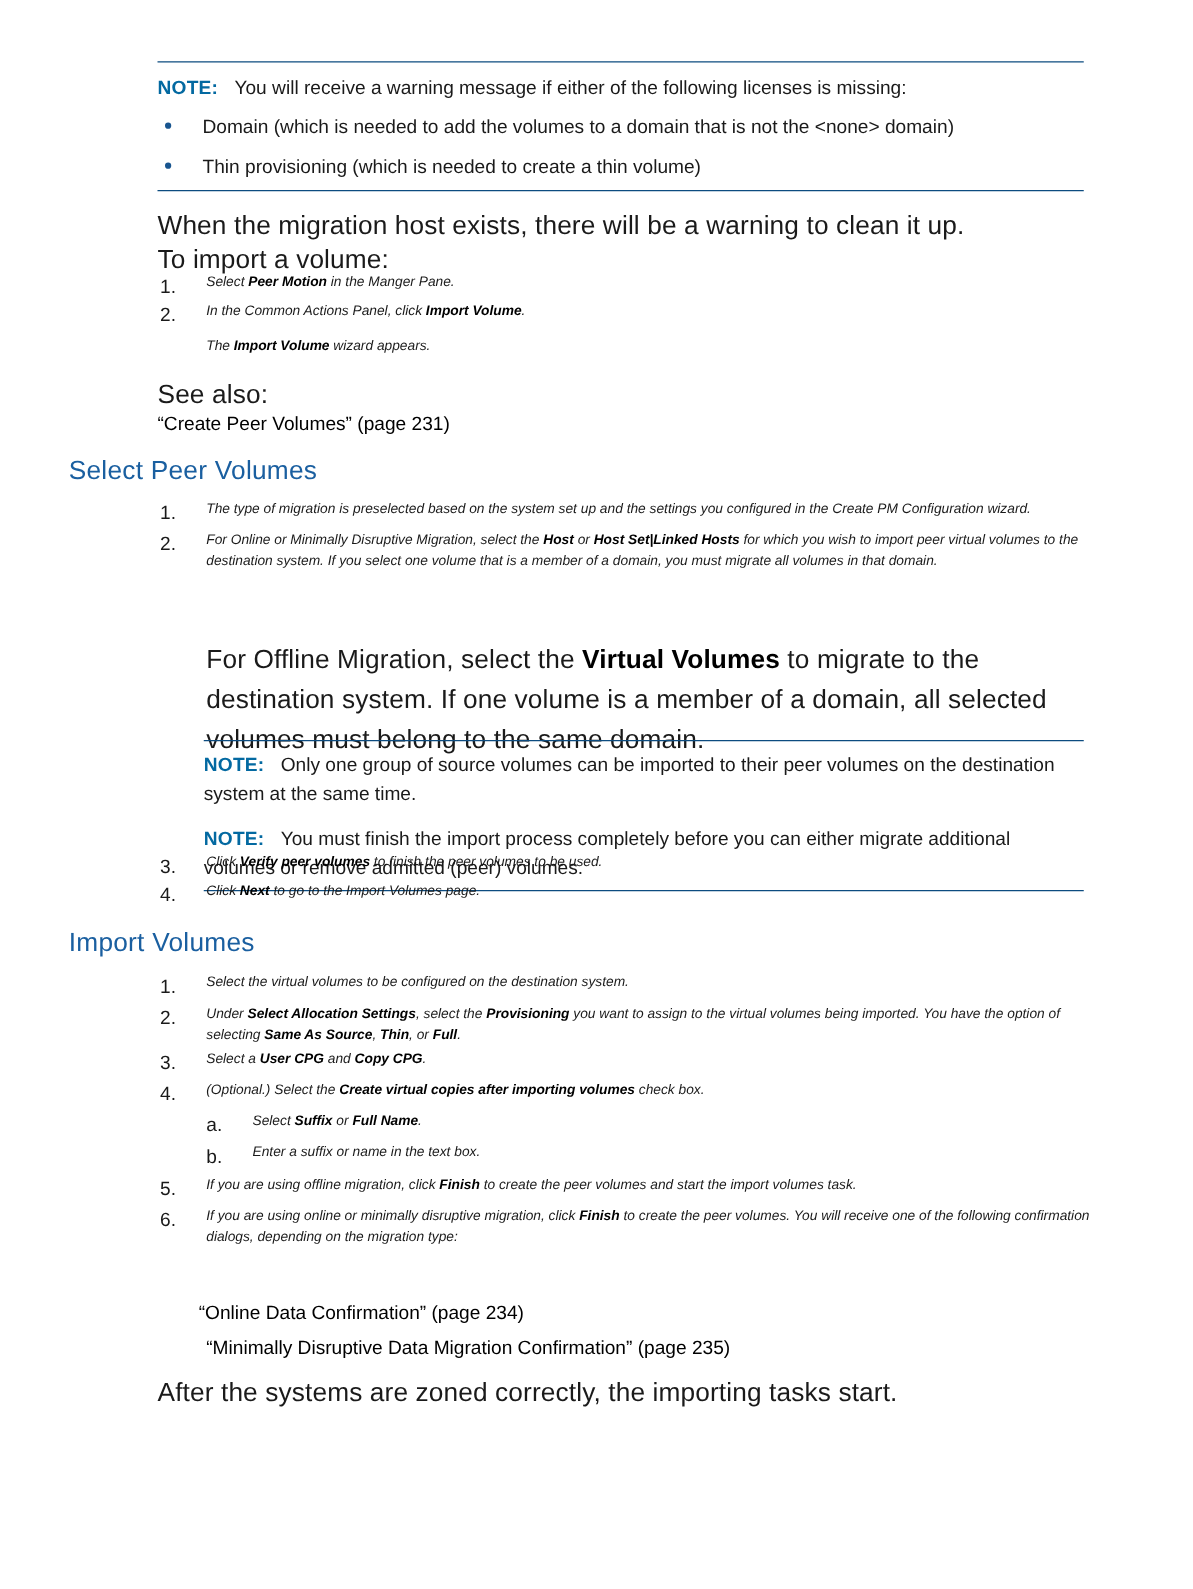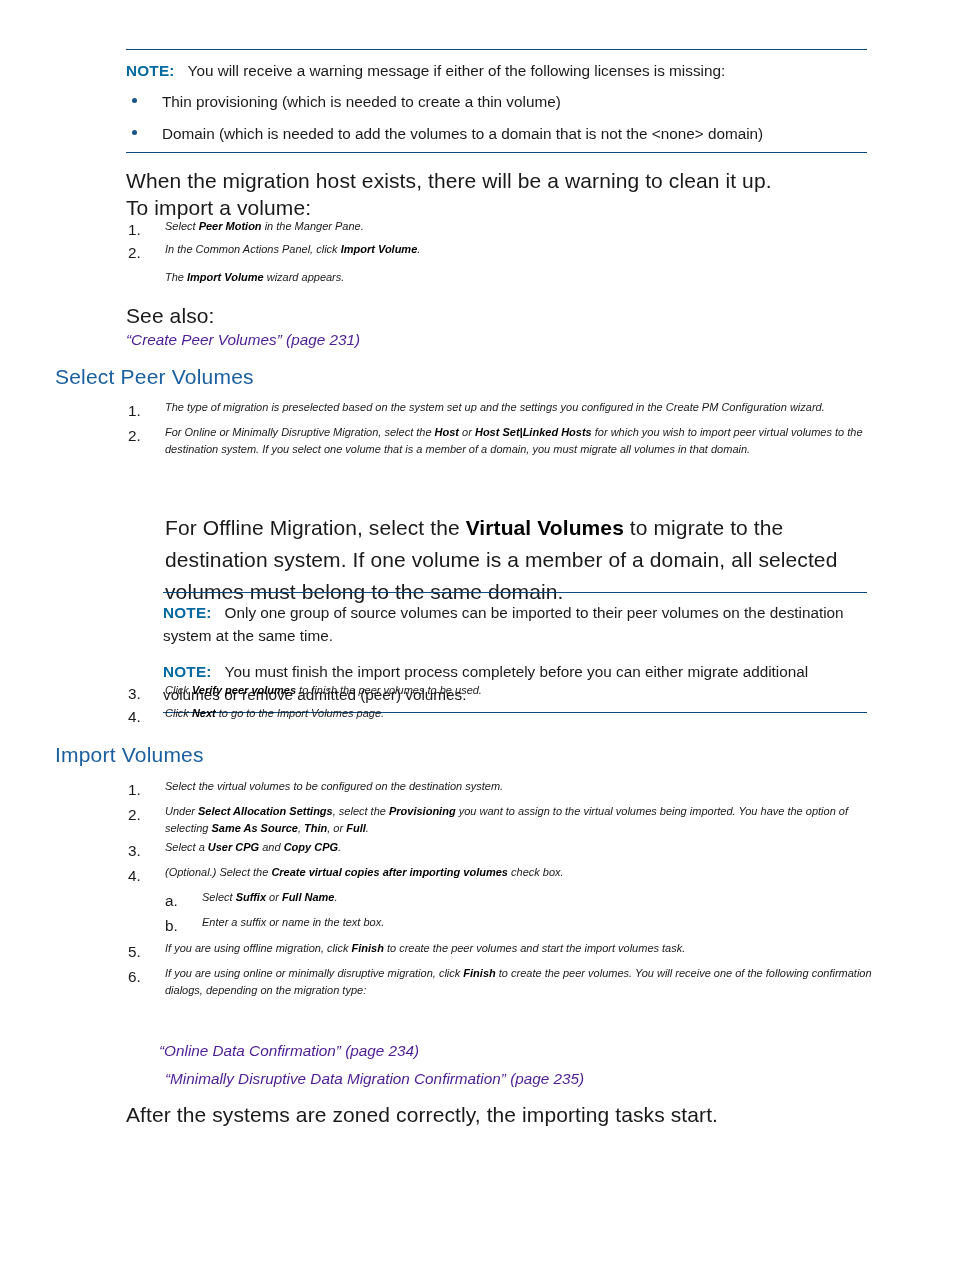--- a/index.html
+++ b/index.html
@@ -39,25 +39,24 @@
   .h1 {
     color: #1a5fa0;
     font-size: 21px;
     font-weight: normal;
     letter-spacing: 0.2px;
     margin: 0;
   }
 
   
   .xref {
-    color: #4c1d95;
+    color: #000000;
     font-size: 15.3px;
     line-height: 1.52;
     text-decoration: none;
-    font-style: italic;
   }
 
   
   .note-block {
     border-top: 1.6px solid #0d4c80;
     border-bottom: 1.6px solid #0d4c80;
     padding: 9px 0 7px 0;
   }
   .note-block.inner {
     border-top: 1.6px solid #0d4c80;
@@ -130,27 +129,27 @@
   <div class="content">
 
     <div class="note-block" style="position:absolute; left:126px; top:49px; width:741px;">
       <div class="note-line">
         <span class="note-label">NOTE:</span><span class="note-gap"></span><span>You will receive a warning message if either of the following licenses is missing:</span>
       </div>
       <div class="bul">
         <span class="bul-dot">
             <i></i>
           </span>
-        <span class="bul-txt">Thin provisioning (which is needed to create a thin volume)</span>
+        <span class="bul-txt">Domain (which is needed to add the volumes to a domain that is not the &lt;none&gt; domain)</span>
       </div>
       <div class="bul">
         <span class="bul-dot">
             <i></i>
           </span>
-        <span class="bul-txt">Domain (which is needed to add the volumes to a domain that is not the &lt;none&gt; domain)</span>
+        <span class="bul-txt">Thin provisioning (which is needed to create a thin volume)</span>
       </div>
     </div>
 
     <div class="para" style="position:absolute; left:126px; top:165px; width:760px;">When the migration host exists, there will be a warning to clean it up.</div>
 
     <div class="para" style="position:absolute; left:126px; top:192px; width:760px;">To import a volume:</div>
 
     <div style="position:absolute; left:128px; top:218px; width:750px;">
       <div class="olrow">
         <span class="olnum" style="width:37px;">1.</span>

